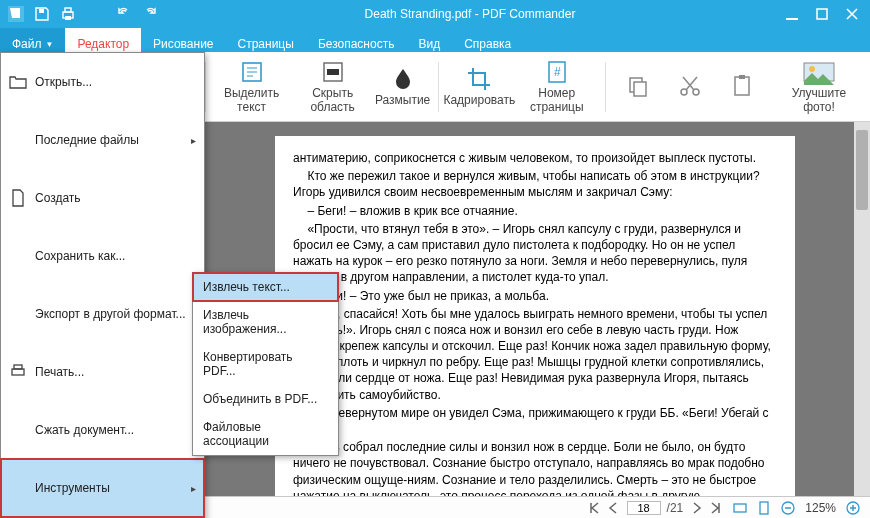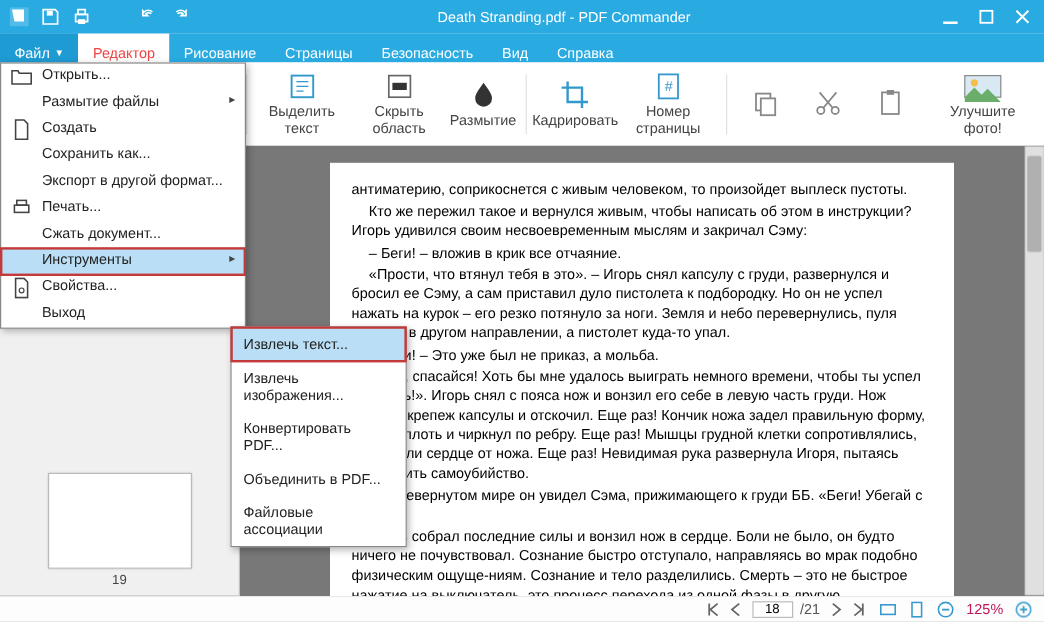--- a/index.html
+++ b/index.html
@@ -23,24 +23,24 @@
 .thumb-num{text-align:center;color:#444;font-size:11px}
 .doc-area{flex:1;background:#787878;overflow:auto;display:flex;justify-content:center;padding:14px 4px}
 .page{background:#fff;width:520px;min-height:440px;padding:14px 24px 14px 18px;font-family:"Times New Roman",serif;font-size:12.3px;line-height:1.35;color:#000;position:relative}
 .page p{margin:0 0 2px}
 .page .indent{text-indent:1.2em}
 .scrollbar{position:absolute;right:0;top:122px;bottom:22px;width:16px;background:#e0e0e0}
 .scrollbar .sb-thumb{position:absolute;left:2px;right:2px;top:8px;height:80px;background:#b0b0b0;border-radius:2px}
 .statusbar{position:absolute;left:0;right:0;bottom:0;height:22px;background:#fdfdfd;border-top:1px solid #c8c8c8;display:flex;align-items:center}
 .statusbar .sb-center{flex:1;display:flex;justify-content:flex-end;align-items:center;gap:6px;color:#555}
 .statusbar .sb-ico{width:14px;height:14px;cursor:pointer}
-.statusbar .sb-right{display:flex;align-items:center;gap:10px;padding:0 10px;color:#be185d}
+.statusbar .sb-right{display:flex;align-items:center;gap:10px;padding:0 10px;color:#404040}
 .page-input{width:34px;text-align:center;border:1px solid #bbb;background:#fff;font-size:11px}
 .dropdown{position:absolute;top:52px;left:0;width:205px;background:#fff;border:1px solid #888;box-shadow:2px 2px 6px rgba(0,0,0,.3);z-index:50}
-.dropdown .dd-item{display:flex;padding:2px 8px;cursor:pointer;gap:8px;color:#222}
+.dropdown .dd-item{display:flex;align-items:center;padding:20px 8px;cursor:pointer;gap:8px;color:#222}
 .dropdown .dd-item.sel{background:#b9def5;outline:2px solid #c43a3a;outline-offset:-1px}
 .dropdown .dd-ico{width:18px;height:18px;flex:none}
 .dropdown .dd-arrow{margin-left:auto;font-size:10px;color:#444}
 .submenu{position:absolute;top:272px;left:192px;width:147px;background:#fff;border:1px solid #888;box-shadow:2px 2px 6px rgba(0,0,0,.3);z-index:60}
 .submenu .sm-item{padding:7px 10px;cursor:pointer;color:#222}
 .submenu .sm-item.sel{background:#b9def5;outline:2px solid #c43a3a;outline-offset:-1px}
 svg{display:block}
 </style>
 </head>
 <body>
@@ -198,21 +198,21 @@
 
 <div class="dropdown">
   <div class="dd-item">
       <svg class="dd-ico" viewBox="0 0 18 18">
         <path d="M1 4h5l1 2h10v9H1z" fill="none" stroke="#444" stroke-width="1.3"></path>
       </svg>
       <span>Открыть...</span>
     </div>
   <div class="dd-item">
       <span class="dd-ico"></span>
-      <span>Размытие файлы</span>
+      <span>Последние файлы</span>
       <span class="dd-arrow">▸</span>
     </div>
   <div class="dd-item">
       <svg class="dd-ico" viewBox="0 0 18 18">
         <path d="M4 1h7l3 3v13H4z" fill="none" stroke="#444" stroke-width="1.3"></path>
       </svg>
       <span>Создать</span>
     </div>
   <div class="dd-item">
       <span class="dd-ico"></span>

